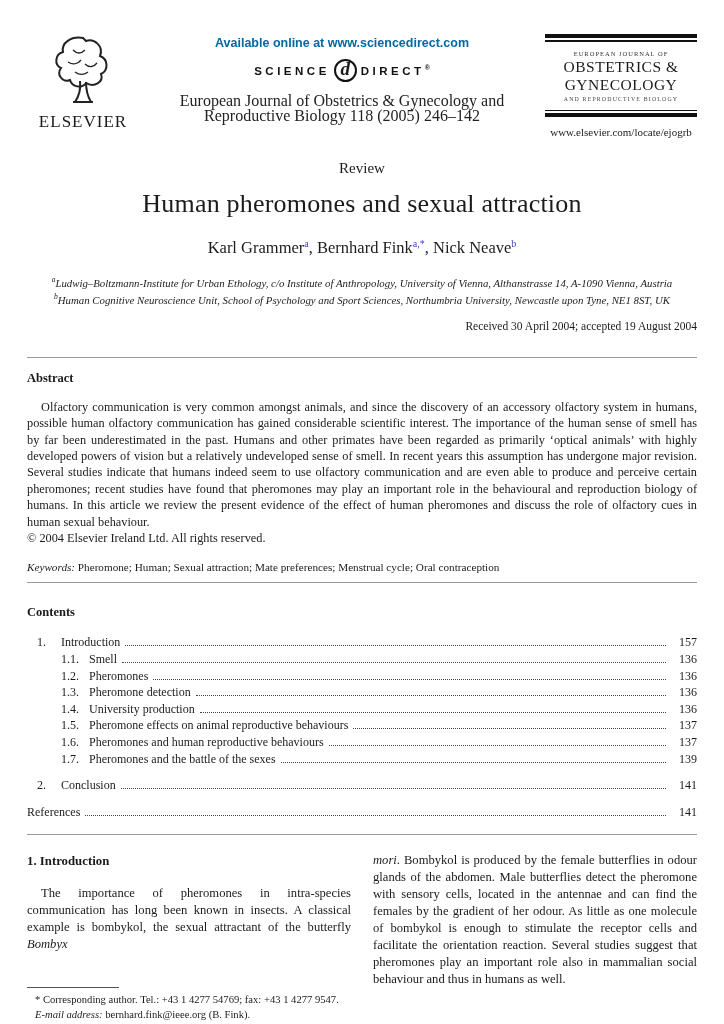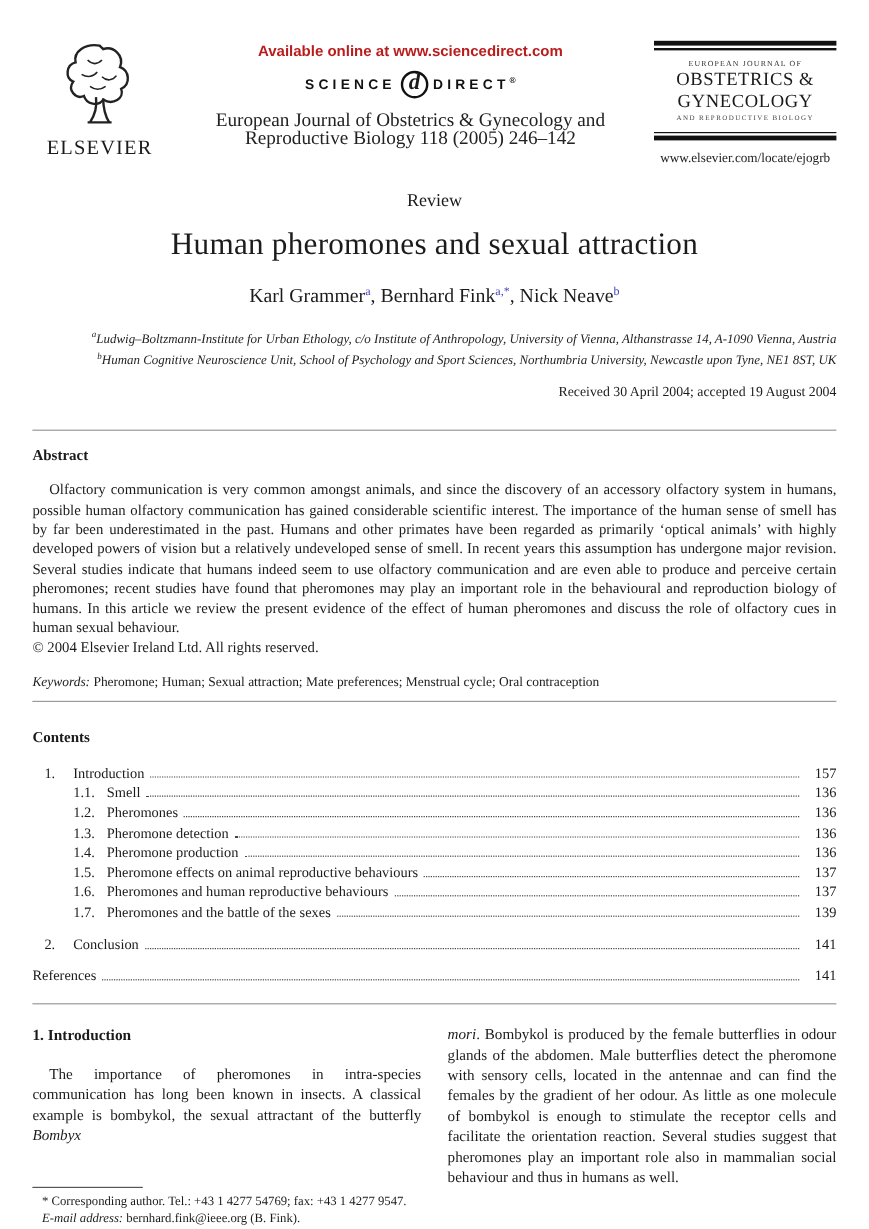--- a/index.html
+++ b/index.html
@@ -8,21 +8,21 @@
     background:#ffffff; color:#1b1b1b; overflow:hidden;
     font-family:"Liberation Serif", serif;
   }
   .content { margin:0 27px; }
 
   
   .header { display:flex; justify-content:space-between; align-items:flex-start; padding-top:34px; }
   .elsevier-block { width:112px; text-align:center; }
   .elsevier-name { font-size:17px; letter-spacing:1px; margin-top:2px; }
   .header-center { flex:1; text-align:center; padding-top:2px; }
-  .available-line { font-family:"Liberation Sans", sans-serif; font-weight:bold; font-size:12.5px; color:#b91c1c; }
+  .available-line { font-family:"Liberation Sans", sans-serif; font-weight:bold; font-size:12.5px; color:#0369a1; }
   .sd-logo { margin-top:9px; display:flex; align-items:center; justify-content:center; }
   .sd-word { font-family:"Liberation Sans", sans-serif; font-weight:bold; font-size:11.5px; letter-spacing:3.5px; color:#111; }
   .sd-d {
     display:inline-block; width:19px; height:19px; border:2.5px solid #111; border-radius:50%;
     font-family:"Liberation Serif", serif; font-style:italic; font-size:19px; line-height:15px;
     text-align:center; margin:0 4px; font-weight:bold;
   }
   .sd-reg { font-size:7px; vertical-align:super; letter-spacing:0; }
   .journal-citation { margin-top:11px; font-size:16px; line-height:15px; color:#222; }
   .jbox-col { width:152px; text-align:center; }
@@ -34,21 +34,21 @@
   .jbox-small { font-size:6.5px; letter-spacing:1px; color:#333; margin-top:8px; }
   .jbox-name { font-size:15.5px; letter-spacing:0.5px; line-height:17px; color:#1a1a1a; margin-top:1px; }
   .jbox-sub { font-size:5.8px; letter-spacing:1.2px; color:#444; margin:3px 0 8px 0; }
   .jbox-url { margin-top:9px; font-size:11px; color:#222; white-space:nowrap; }
 
   
   .review-label { text-align:center; font-size:15px; margin-top:22px; }
   .article-title { text-align:center; font-size:26px; font-weight:normal; margin-top:12px; letter-spacing:0.2px; }
   .authors { text-align:center; font-size:16.5px; margin-top:18px; }
   sup.blue { color:#4343bf; font-size:10px; }
-  .affils { text-align:right; font-style:italic; font-size:10.8px; line-height:14.5px; margin-top:15px; color:#222; }
+  .affils { text-align:center; font-style:italic; font-size:10.8px; line-height:14.5px; margin-top:15px; color:#222; }
   .affils sup { font-size:7.5px; }
   .received { text-align:right; font-size:11.5px; margin-top:13px; }
 
   .rule { border:0; border-top:1px solid #9a9a9a; margin:0; }
   .rule-1 { margin-top:25px; }
   .rule-2 { margin-top:9px; }
   .rule-3 { margin-top:14px; }
 
   
   .abstract-heading { font-weight:bold; font-size:12.5px; margin-top:13px; }
@@ -185,21 +185,21 @@
         <span class="toc-page">136</span>
       </div>
       <div class="toc-row lvl1">
         <span class="toc-num">1.3.</span>
         <span class="toc-label">Pheromone detection</span>
         <span class="toc-dots"></span>
         <span class="toc-page">136</span>
       </div>
       <div class="toc-row lvl1">
         <span class="toc-num">1.4.</span>
-        <span class="toc-label">Pheromone production</span>
+        <span class="toc-label">University production</span>
         <span class="toc-dots"></span>
         <span class="toc-page">136</span>
       </div>
       <div class="toc-row lvl1">
         <span class="toc-num">1.5.</span>
         <span class="toc-label">Pheromone effects on animal reproductive behaviours</span>
         <span class="toc-dots"></span>
         <span class="toc-page">137</span>
       </div>
       <div class="toc-row lvl1">

